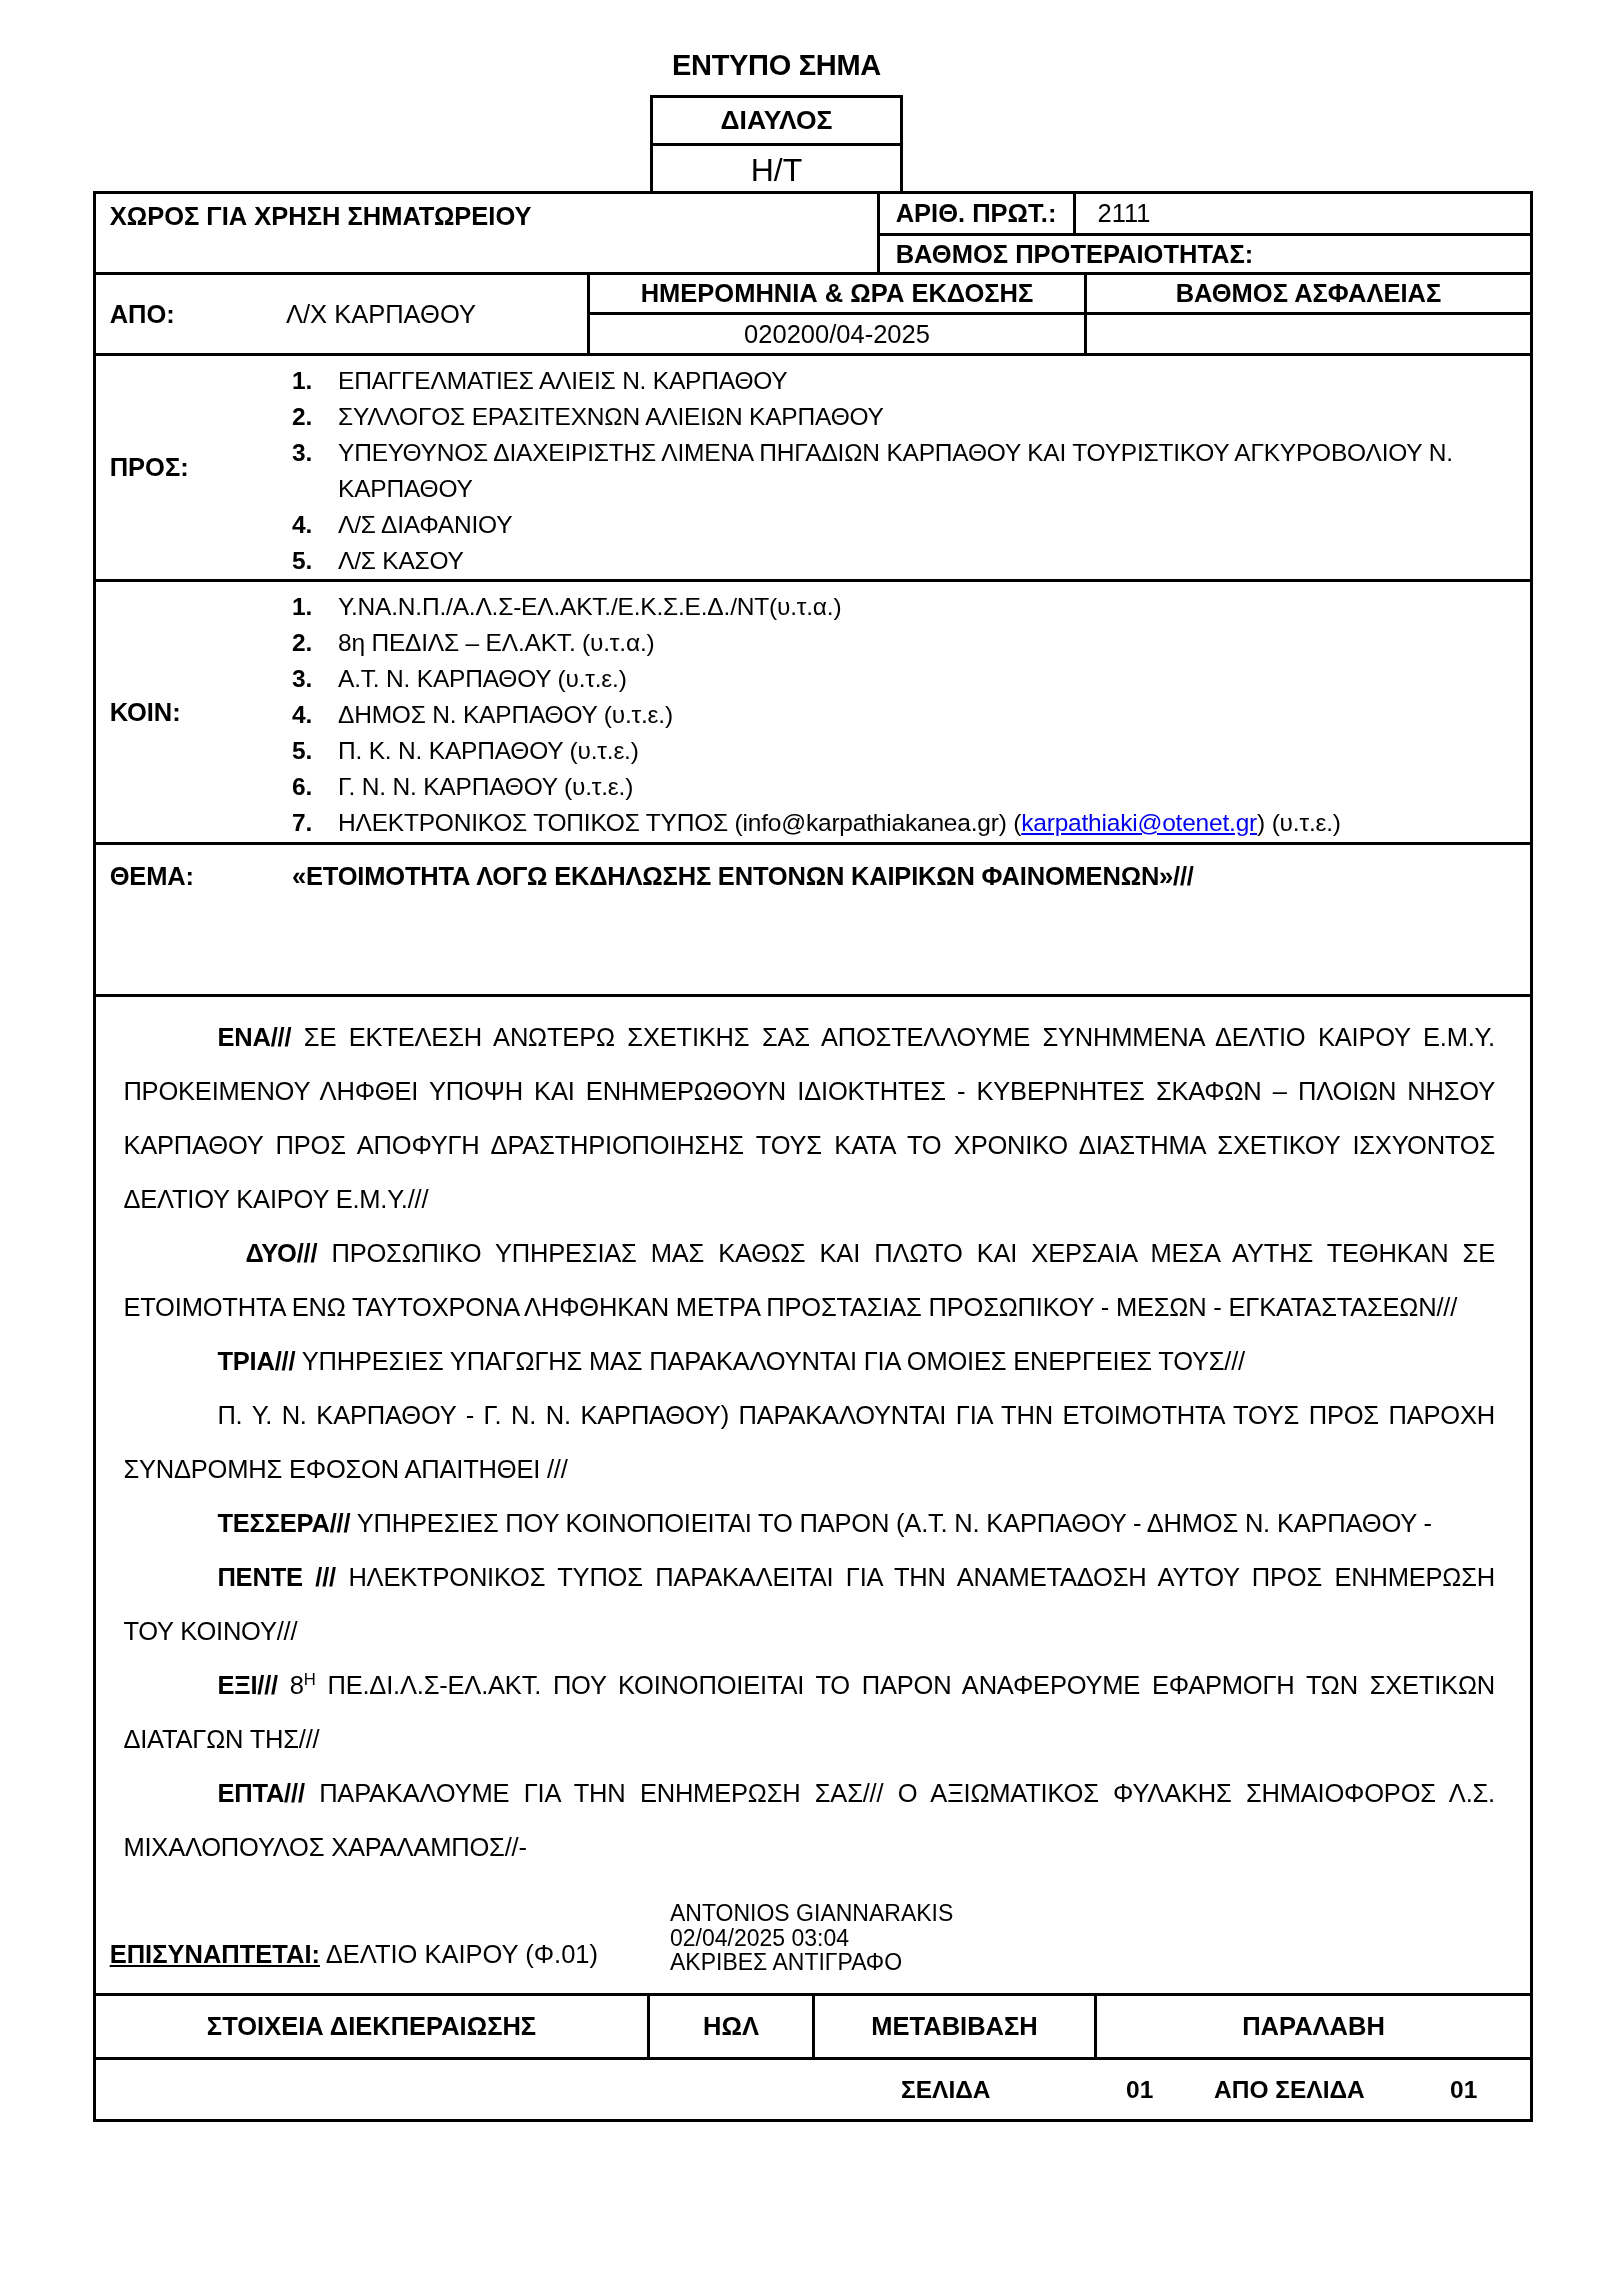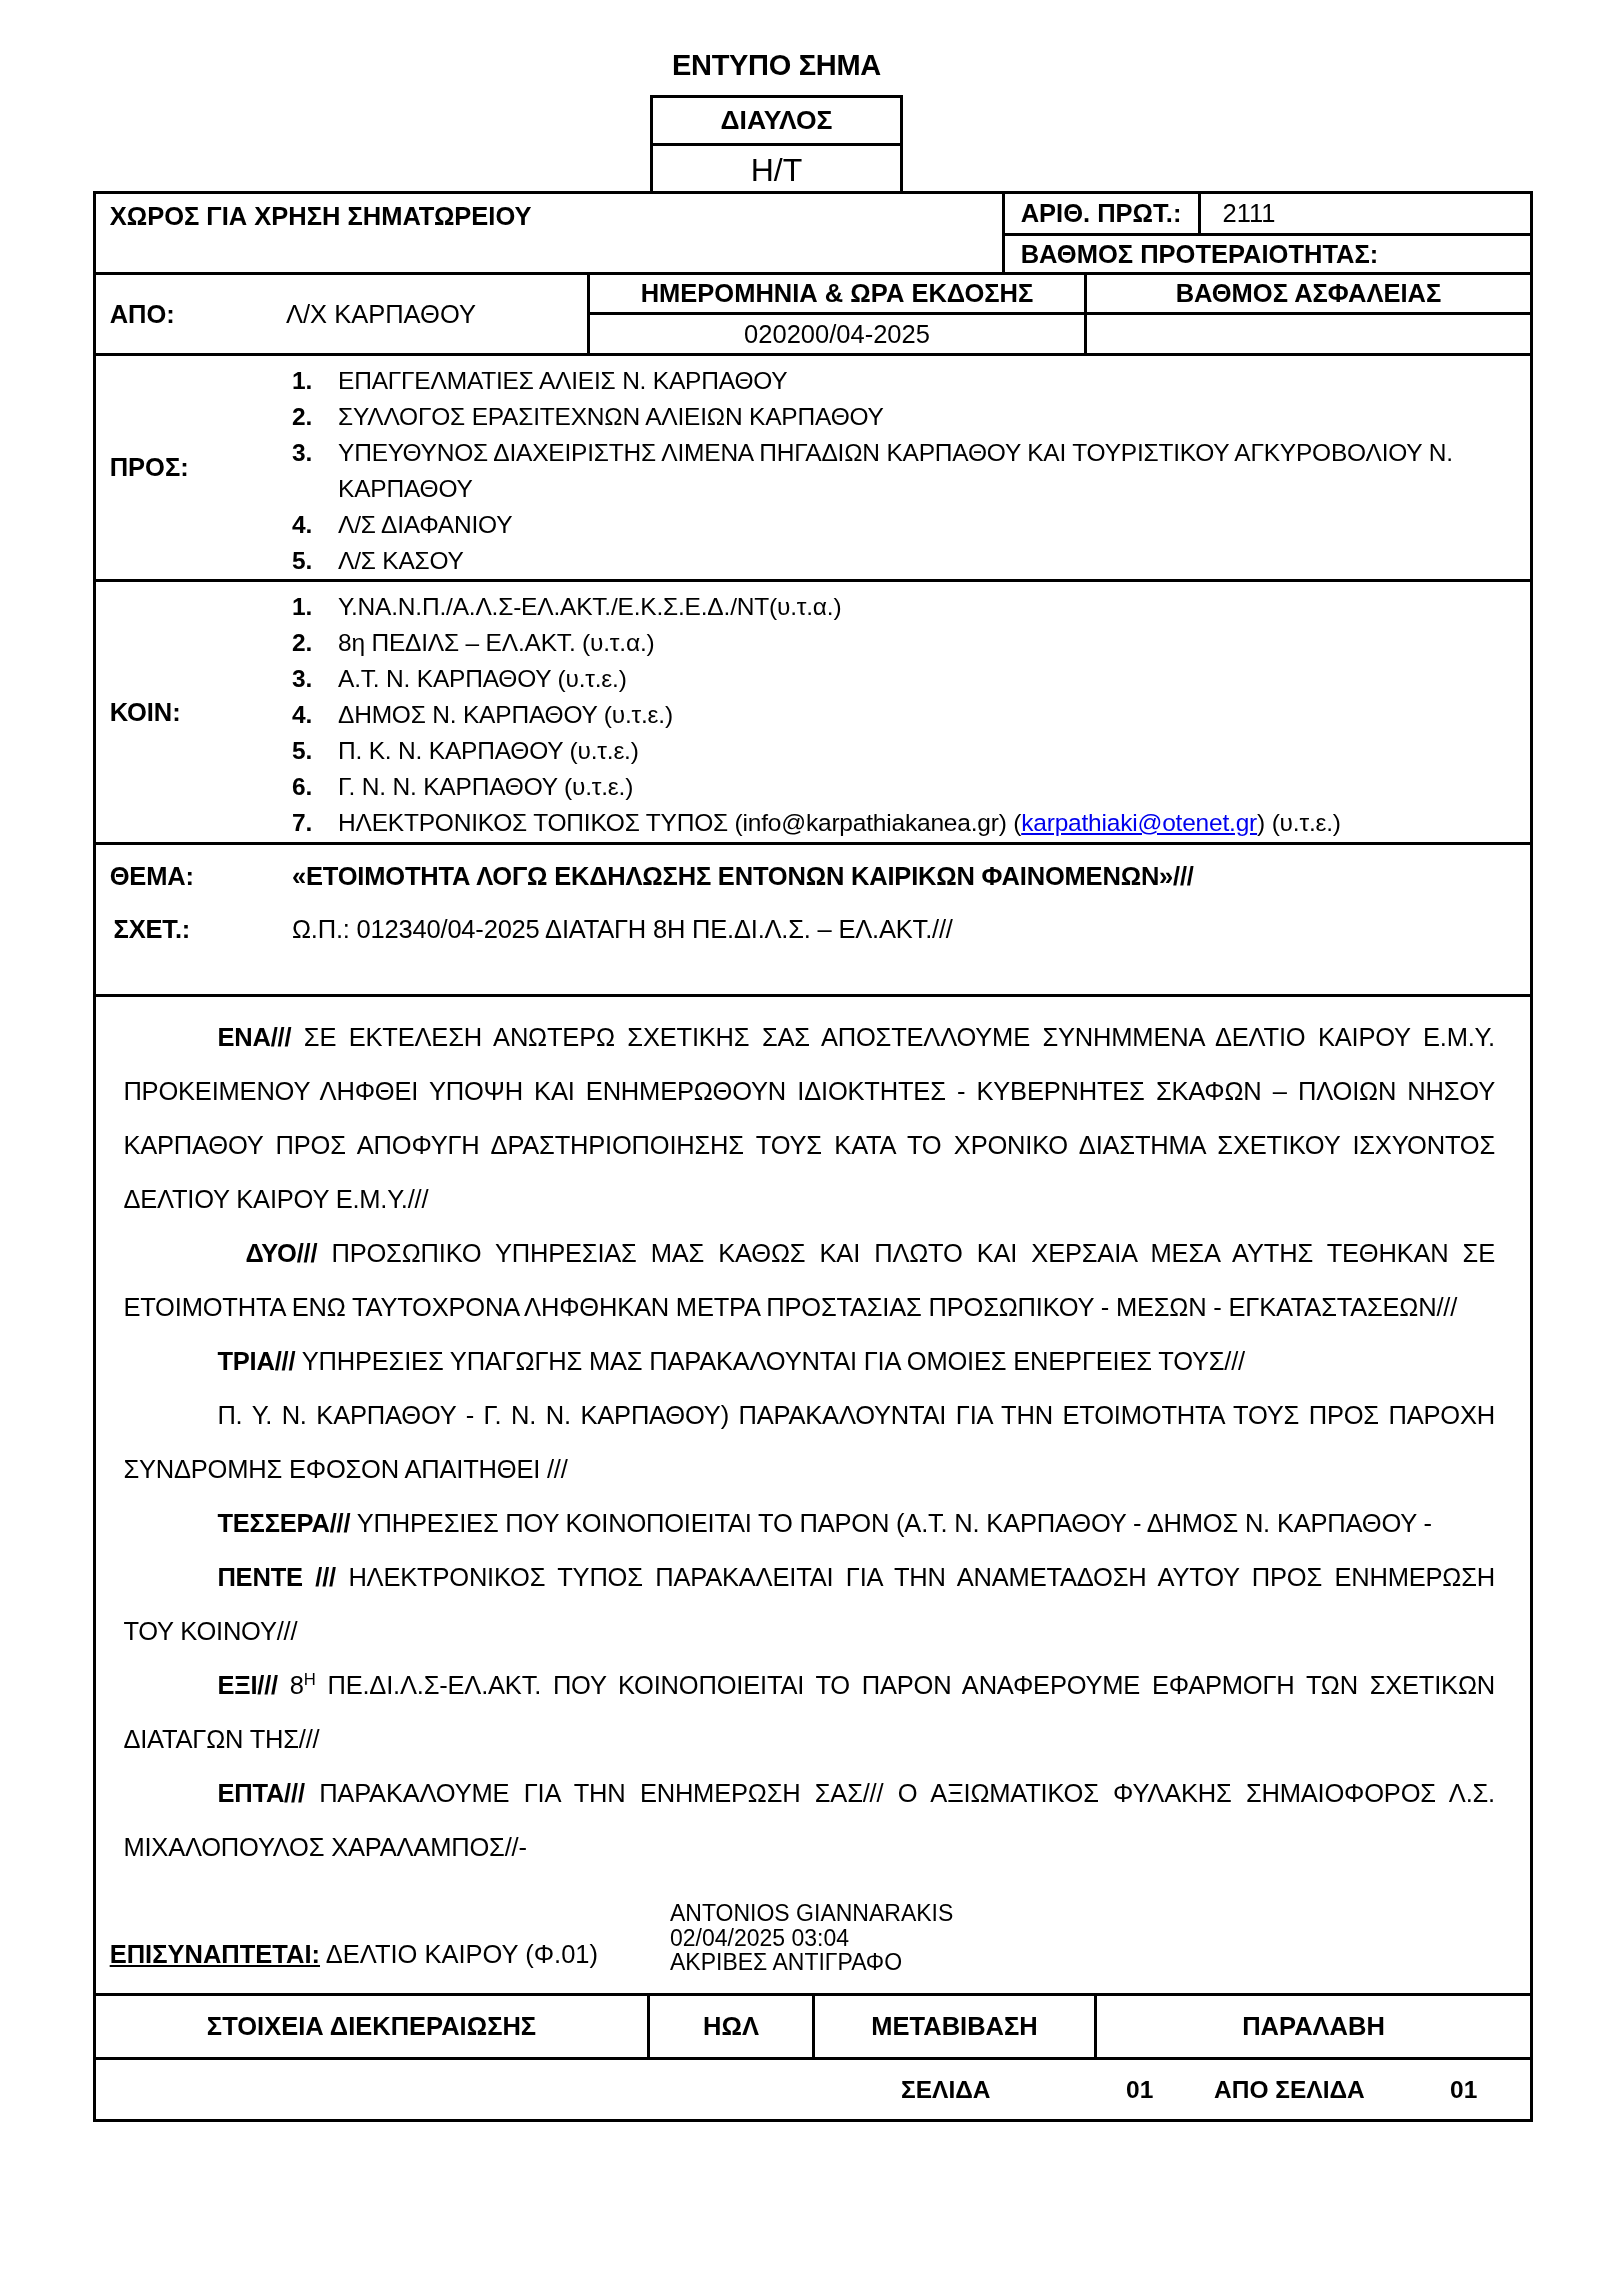--- a/index.html
+++ b/index.html
@@ -23,21 +23,21 @@
   .channel-row2{flex:1;display:flex;align-items:center;justify-content:center;font-size:32px;}
   
   .doc{
     position:absolute;left:93px;top:191px;width:1440px;box-sizing:border-box;
     border:3.9px solid #000;background:#fff;
   }
   .doc .row{border-top:3.9px solid #000;}
   .doc .row:first-child{border-top:none;}
   
   .row-a{height:78px;display:flex;}
-  .cell-xoros{width:909px;border-right:3.9px solid #000;padding:7.8px 0 0 13.7px;font-weight:bold;box-sizing:border-box;}
+  .cell-xoros{width:784px;border-right:3.9px solid #000;padding:7.8px 0 0 13.7px;font-weight:bold;box-sizing:border-box;}
   .col-a2{flex:1;display:flex;flex-direction:column;}
   .row-prot{height:39px;display:flex;border-bottom:3.9px solid #000;}
   .cell-prot-label{width:196px;border-right:3.9px solid #000;font-weight:bold;display:flex;align-items:center;padding-left:15.7px;box-sizing:border-box;}
   .cell-prot-value{flex:1;display:flex;align-items:center;padding-left:21.6px;}
   .cell-priority{flex:1;font-weight:bold;display:flex;align-items:center;padding-left:15.7px;}
   
   .row-b{height:78px;display:flex;}
   .cell-from{width:494px;border-right:3.9px solid #000;display:flex;align-items:center;box-sizing:border-box;}
   .from-label{margin-left:13.7px;font-weight:bold;}
   .from-value{flex:1;text-align:center;}
@@ -177,24 +177,20 @@
           <span class="txt">ΗΛΕΚΤΡΟΝΙΚΟΣ ΤΟΠΙΚΟΣ ΤΥΠΟΣ (info@karpathiakanea.gr) (<a class="email" href="#">karpathiaki@otenet.gr</a>) (υ.τ.ε.)</span>
         </div>
       </div>
   </div>
 
   <div class="row row-thema">
     <div class="tline">
       <span class="lab">ΘΕΜΑ:</span>
       <span class="tval bold">«ΕΤΟΙΜΟΤΗΤΑ ΛΟΓΩ ΕΚΔΗΛΩΣΗΣ ΕΝΤΟΝΩΝ ΚΑΙΡΙΚΩΝ ΦΑΙΝΟΜΕΝΩΝ»///</span>
     </div>
-    <div class="tline ref">
-      <span class="lab">ΣΧΕΤ.:</span>
-      <span class="tval">Ω.Π.: 012340/04-2025 ΔΙΑΤΑΓΗ 8Η ΠΕ.ΔΙ.Λ.Σ. – ΕΛ.ΑΚΤ.///</span>
-    </div>
   </div>
 
   <div class="row row-body">
     <div id="body-paragraphs">
         <p><span style="font-weight: bold;">ΕΝΑ///</span><span> ΣΕ ΕΚΤΕΛΕΣΗ ΑΝΩΤΕΡΩ ΣΧΕΤΙΚΗΣ ΣΑΣ ΑΠΟΣΤΕΛΛΟΥΜΕ ΣΥΝΗΜΜΕΝΑ ΔΕΛΤΙΟ ΚΑΙΡΟΥ Ε.Μ.Υ. ΠΡΟΚΕΙΜΕΝΟΥ ΛΗΦΘΕΙ ΥΠΟΨΗ ΚΑΙ ΕΝΗΜΕΡΩΘΟΥΝ ΙΔΙΟΚΤΗΤΕΣ - ΚΥΒΕΡΝΗΤΕΣ ΣΚΑΦΩΝ – ΠΛΟΙΩΝ ΝΗΣΟΥ ΚΑΡΠΑΘΟΥ ΠΡΟΣ ΑΠΟΦΥΓΗ ΔΡΑΣΤΗΡΙΟΠΟΙΗΣΗΣ ΤΟΥΣ ΚΑΤΑ ΤΟ ΧΡΟΝΙΚΟ ΔΙΑΣΤΗΜΑ ΣΧΕΤΙΚΟΥ ΙΣΧΥΟΝΤΟΣ ΔΕΛΤΙΟΥ ΚΑΙΡΟΥ Ε.Μ.Υ.///</span></p>
         <p><span style="font-weight: bold; margin-left: 28px;">ΔΥΟ///</span><span> ΠΡΟΣΩΠΙΚΟ ΥΠΗΡΕΣΙΑΣ ΜΑΣ ΚΑΘΩΣ ΚΑΙ ΠΛΩΤΟ ΚΑΙ ΧΕΡΣΑΙΑ ΜΕΣΑ ΑΥΤΗΣ ΤΕΘΗΚΑΝ ΣΕ ΕΤΟΙΜΟΤΗΤΑ ΕΝΩ ΤΑΥΤΟΧΡΟΝΑ ΛΗΦΘΗΚΑΝ ΜΕΤΡΑ ΠΡΟΣΤΑΣΙΑΣ ΠΡΟΣΩΠΙΚΟΥ - ΜΕΣΩΝ - ΕΓΚΑΤΑΣΤΑΣΕΩΝ///</span></p>
         <p><span style="font-weight: bold;">ΤΡΙΑ///</span><span> ΥΠΗΡΕΣΙΕΣ ΥΠΑΓΩΓΗΣ ΜΑΣ ΠΑΡΑΚΑΛΟΥΝΤΑΙ ΓΙΑ ΟΜΟΙΕΣ ΕΝΕΡΓΕΙΕΣ ΤΟΥΣ///</span></p>
         <p><span>Π. Υ. Ν. ΚΑΡΠΑΘΟΥ - Γ. Ν. Ν. ΚΑΡΠΑΘΟΥ) ΠΑΡΑΚΑΛΟΥΝΤΑΙ ΓΙΑ ΤΗΝ ΕΤΟΙΜΟΤΗΤΑ ΤΟΥΣ ΠΡΟΣ ΠΑΡΟΧΗ ΣΥΝΔΡΟΜΗΣ ΕΦΟΣΟΝ ΑΠΑΙΤΗΘΕΙ ///</span></p>
         <p><span style="font-weight: bold;">ΤΕΣΣΕΡΑ///</span><span> ΥΠΗΡΕΣΙΕΣ ΠΟΥ ΚΟΙΝΟΠΟΙΕΙΤΑΙ ΤΟ ΠΑΡΟΝ (Α.Τ. Ν. ΚΑΡΠΑΘΟΥ - ΔΗΜΟΣ Ν. ΚΑΡΠΑΘΟΥ -</span></p>
         <p><span style="font-weight: bold;">ΠΕΝΤΕ ///</span><span> ΗΛΕΚΤΡΟΝΙΚΟΣ ΤΥΠΟΣ ΠΑΡΑΚΑΛΕΙΤΑΙ ΓΙΑ ΤΗΝ ΑΝΑΜΕΤΑΔΟΣΗ ΑΥΤΟΥ ΠΡΟΣ ΕΝΗΜΕΡΩΣΗ ΤΟΥ ΚΟΙΝΟΥ///</span></p>

